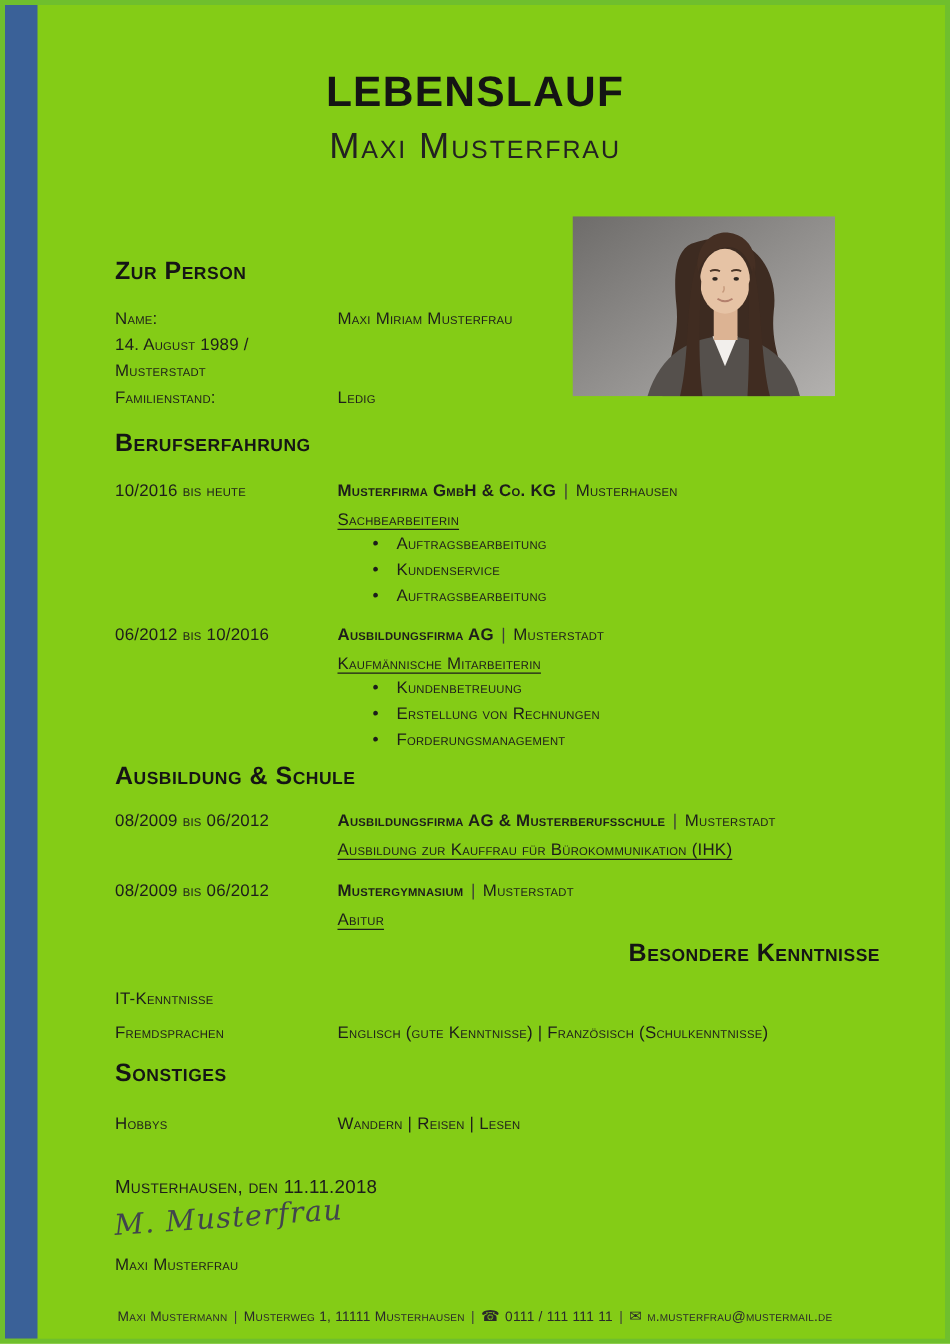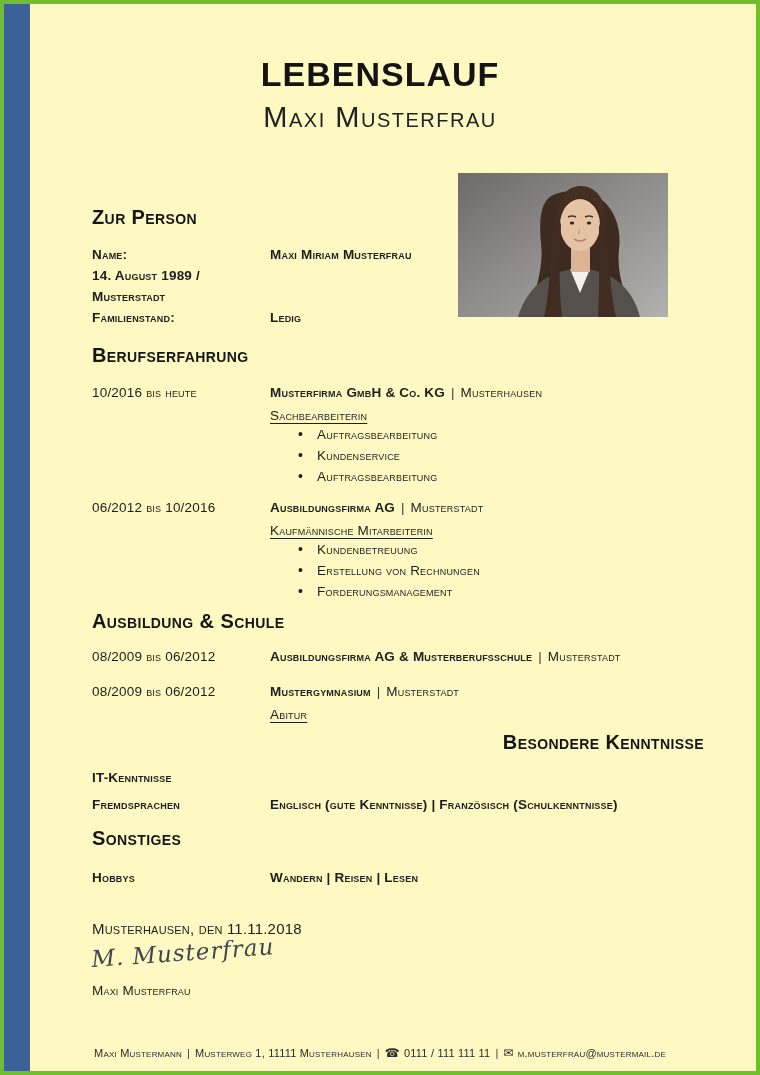--- a/index.html
+++ b/index.html
@@ -5,21 +5,21 @@
   :root{
     --frame_green:#6fbf2d;
     --sidebar_blue:#3a6198;
     --ink:#1d1d1b;
   }
   html,body{margin:0;padding:0;background:#ffffff;}
   .page{
     position:relative;
     width:760px;height:1075px;
     box-sizing:border-box;
-    background:#fef9c3;
+    background:#84cc16;
     border:4px solid var(--frame_green);
     font-family:"Liberation Sans",sans-serif;
     color:var(--ink);
     overflow:hidden;
   }
   .accent-bar{
     position:absolute;left:0;top:0;bottom:0;width:26px;
     background:var(--sidebar_blue);
   }
   
@@ -43,21 +43,21 @@
   }
   .sc{ font-variant:small-caps; }
   .h-person{ margin-top:70px; }
   .h-beruf{ margin-top:14px; }
   .h-ausbildung{ margin-top:6px; }
   .h-kenntnisse{ margin-top:6px;text-align:right; }
   .h-sonstiges{ margin-top:10px; }
 
   .kv-rows{ margin-top:14px; }
   .kv-row{ display:grid; grid-template-columns:178px 1fr; line-height:21px; font-size:13.5px; }
-  .kv-label,.kv-value{ font-variant:small-caps; letter-spacing:.2px;font-weight:bold; }
+  .kv-label,.kv-value{ font-variant:small-caps; letter-spacing:.2px; }
   .kv-gap{ margin-bottom:6px; }
   .rows-skills{ margin-top:12px; }
   .rows-misc{ margin-top:16px; }
 
   .entry{ display:grid; grid-template-columns:178px 1fr; font-size:13.5px; }
   .entry-1{ margin-top:14px; }
   .entry-2{ margin-top:10px; }
   .entry-3{ margin-top:12px; }
   .entry-4{ margin-top:14px; }
   .entry-period{ line-height:21px; letter-spacing:.2px; }
@@ -196,20 +196,21 @@
     </div>
 
     <h3 class="sec-h h-ausbildung">Ausbildung &amp; Schule</h3>
 
     <div class="entry entry-3">
       <div class="entry-period sc">08/2009 bis 06/2012</div>
       <div class="entry-body">
         <div class="entry-line1">
           <span class="company">Ausbildungsfirma AG &amp; Musterberufsschule</span><span class="pipe">|</span><span class="location">Musterstadt</span>
         </div>
+        <span class="role">Ausbildung zur Kauffrau für Bürokommunikation (IHK)</span>
       </div>
     </div>
 
     <div class="entry entry-4">
       <div class="entry-period sc">08/2009 bis 06/2012</div>
       <div class="entry-body">
         <div class="entry-line1">
           <span class="company">Mustergymnasium</span><span class="pipe">|</span><span class="location">Musterstadt</span>
         </div>
         <span class="role">Abitur</span>

